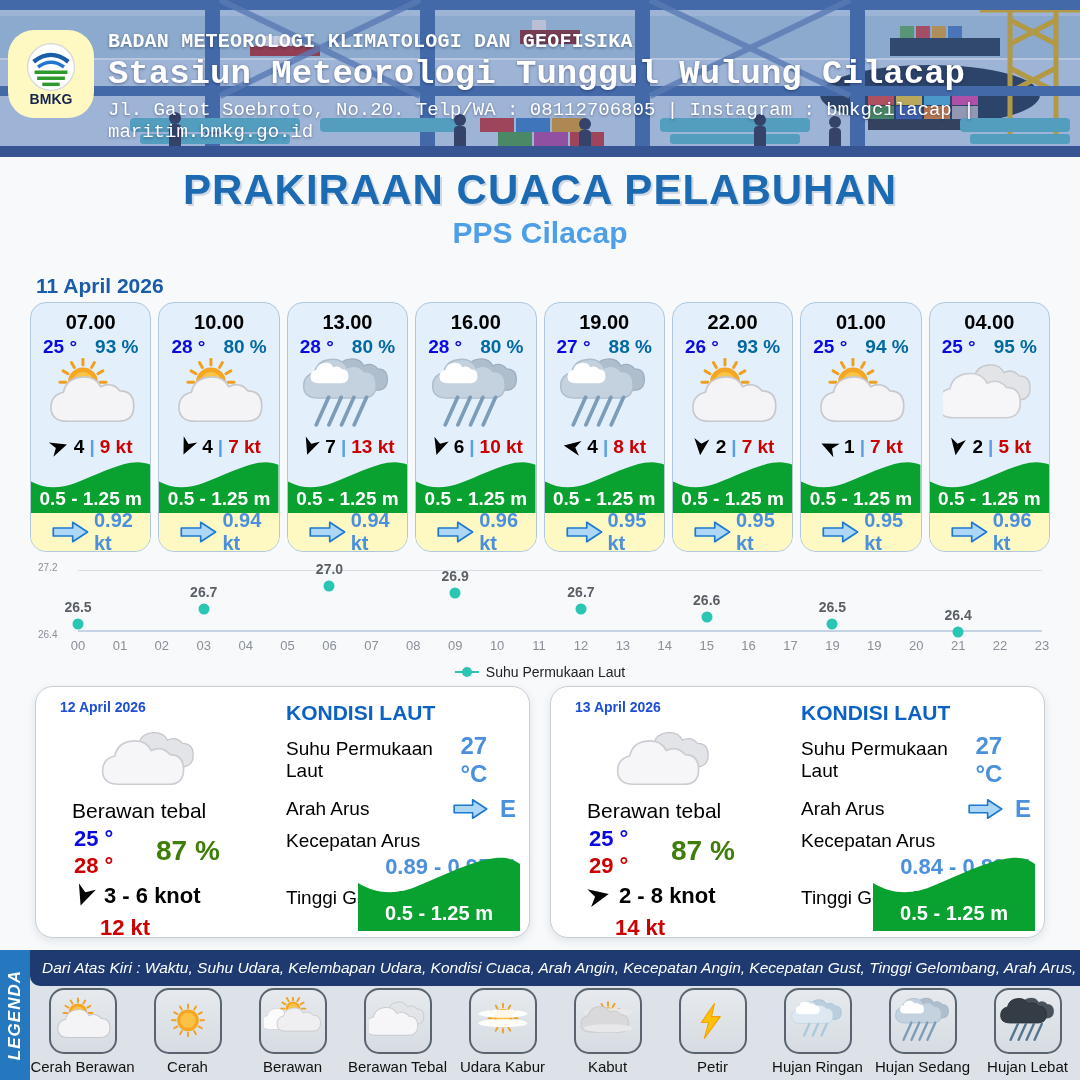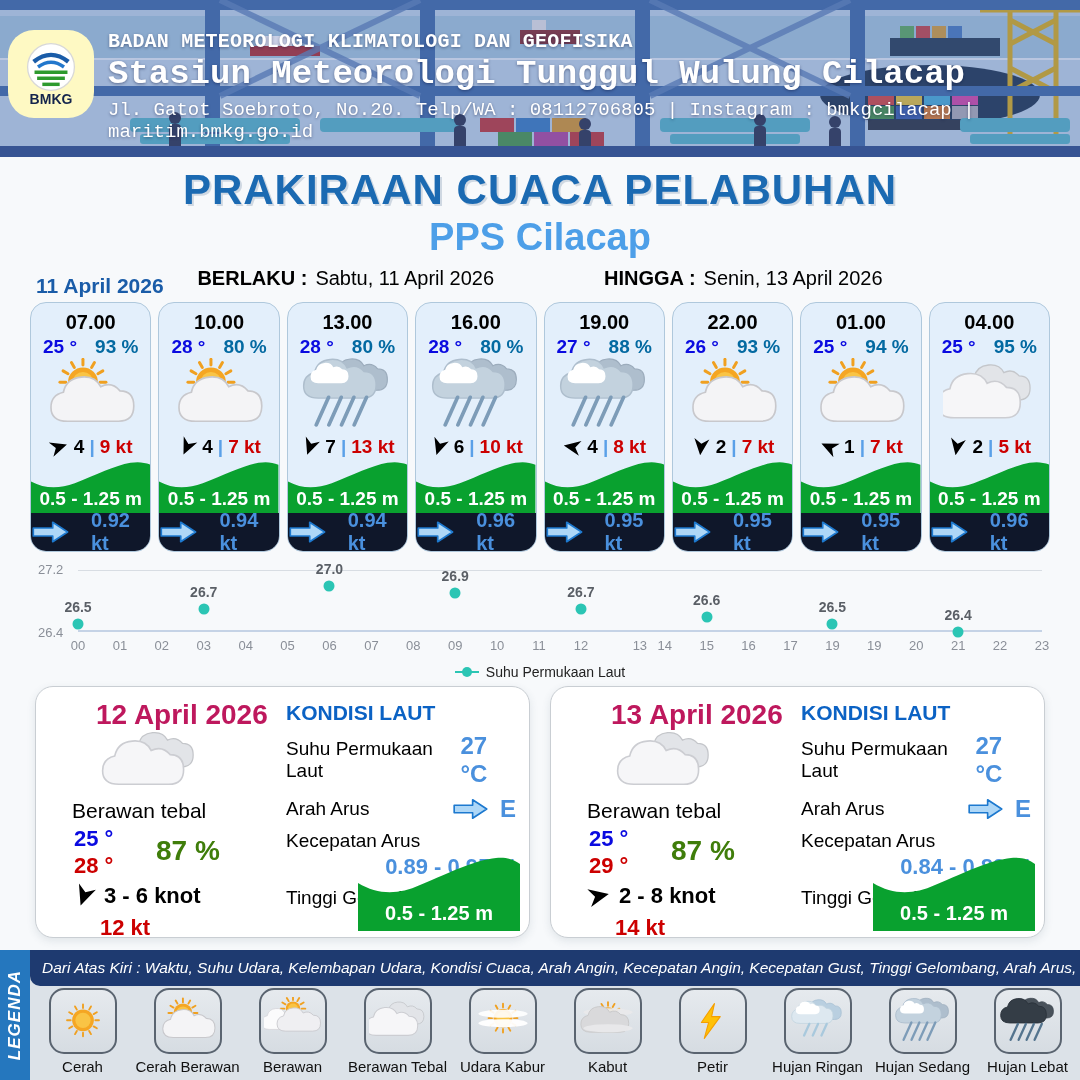--- a/index.html
+++ b/index.html
@@ -15,21 +15,21 @@
   .logo-label{font-size:14px;font-weight:bold;color:#14244c;margin-top:-2px;}
   .header-text{position:absolute;left:108px;top:30px;z-index:3;color:#fff;text-shadow:0 1px 3px rgba(10,20,60,.45);font-family:Liberation Mono, monospace;}
   .h-org{font-size:20px;font-weight:bold;letter-spacing:.2px;}
   .h-station{font-size:34px;font-weight:bold;margin-top:2px;}
   .h-addr{font-size:19px;margin-top:6px;font-weight:400;}
 
   
   .title-block{position:absolute;left:0;top:166px;width:1080px;text-align:center;}
   .t-main{font-size:42px;font-weight:bold;color:#1b6ab2;letter-spacing:1px;
           text-shadow:2px 2px 0 rgba(175,190,205,.55);}
-  .t-sub{font-size:38px;font-weight:bold;color:#4d9fe8;margin-top:2px;}
+  .t-sub{font-size:30px;font-weight:bold;color:#4d9fe8;margin-top:2px;}
   .t-valid{margin-top:8px;font-size:20px;display:flex;justify-content:center;gap:110px;}
   .t-valid b{font-weight:bold;}
   .t-valid span.v{font-weight:400;margin-left:8px;}
 
   .date-label{position:absolute;left:36px;top:274px;font-size:21px;font-weight:bold;color:#1a5ca8;}
 
   
   .cards-row{position:absolute;left:30px;top:302px;width:1020px;height:250px;display:flex;gap:7px;}
   .card{flex:1;background:#e3effb;border:1.5px solid #afc8dc;border-radius:16px;overflow:hidden;
         display:flex;flex-direction:column;position:relative;}
@@ -41,44 +41,44 @@
   .c-icon svg{width:92px;height:74px;}
   .c-wind{display:flex;align-items:center;justify-content:center;gap:5px;font-size:19px;font-weight:bold;height:30px;}
   .c-arrow{width:20px;height:20px;display:inline-block;}
   .c-arrow svg{width:20px;height:20px;display:block;}
   .c-sep{color:#5aa0e8;font-weight:bold;}
   .c-gust{color:#cc0000;}
   .c-wave{position:relative;flex:1;min-height:52px;}
   .c-wave svg{position:absolute;inset:0;width:100%;height:100%;}
   .c-wave-label{position:absolute;left:0;right:0;bottom:3px;text-align:center;color:#fff;
                 font-size:19px;font-weight:bold;}
-  .c-current{height:38px;background:#0f172a;display:flex;align-items:center;justify-content:center;gap:20px;}
+  .c-current{height:38px;background:#fef9c3;display:flex;align-items:center;justify-content:center;gap:3px;padding-left:20px;}
   .c-cur-arrow svg{width:40px;height:26px;display:block;}
   .c-cur-val{color:#4a90dd;font-size:20px;font-weight:bold;}
 
   
   .chart{position:absolute;left:30px;top:556px;width:1020px;height:106px;}
   .plot{position:absolute;left:48px;right:8px;top:14px;bottom:30px;}
   .gridline-top{position:absolute;left:0;right:0;top:0;border-top:1.5px solid #d8dde3;}
   .axis-bottom{position:absolute;left:0;right:0;bottom:0;border-bottom:2px solid #c5d3e6;}
-  .ylab{position:absolute;font-size:13px;color:#8a8f98;}
+  .ylab{position:absolute;font-size:10px;color:#8a8f98;}
   .dot{position:absolute;width:11px;height:11px;border-radius:50%;transform:translate(-50%,50%);}
   .dot-label{position:absolute;transform:translate(-50%,0);font-size:14px;font-weight:bold;color:#5a5f66;}
   .xtick{position:absolute;top:100%;margin-top:6px;transform:translateX(-50%);font-size:13px;color:#8a8f98;}
   .chart-legend{position:absolute;left:0;top:664px;width:1080px;display:flex;align-items:center;justify-content:center;gap:7px;}
   .cl-mark{position:relative;width:24px;height:10px;}
   .cl-mark .line{position:absolute;left:0;right:0;top:4px;height:2px;background:#2bc5b4;}
   .cl-mark .pt{position:absolute;left:7px;top:0;width:10px;height:10px;border-radius:50%;background:#2bc5b4;}
   .cl-text{font-size:14px;color:#222;}
 
   
   .daily-row{position:absolute;left:35px;top:686px;width:1010px;height:252px;display:flex;gap:20px;}
   .daily-panel{width:495px;height:252px;background:#fff;border:1.5px solid #c9ced3;border-radius:18px;
                box-shadow:0 3px 8px rgba(60,80,100,.12);position:relative;}
-  .d-date{position:absolute;left:24px;top:12px;font-size:28px;font-weight:bold;color:#be185d;margin-left:36px;}
+  .d-date{position:absolute;left:24px;top:12px;font-size:14px;font-weight:bold;color:#1d4ed8;}
   .d-icon{position:absolute;left:42px;top:38px;width:150px;height:74px;display:flex;align-items:center;justify-content:center;}
   .d-icon svg{width:110px;height:72px;}
   .d-cond{position:absolute;left:36px;top:112px;font-size:21px;}
   .d-temps{position:absolute;left:38px;top:138px;font-size:22px;font-weight:bold;line-height:27px;}
   .d-tmin{color:#0a0ae0;}
   .d-tmax{color:#cc0000;}
   .d-hum{position:absolute;left:120px;top:148px;font-size:28px;font-weight:bold;color:#3f7d0a;}
   .d-wind{position:absolute;left:36px;top:196px;display:flex;align-items:center;gap:8px;font-size:22px;font-weight:bold;}
   .d-wind .c-arrow,.d-wind .c-arrow svg{width:24px;height:24px;}
   .d-gust{position:absolute;left:64px;top:228px;font-size:22px;font-weight:bold;color:#cc0000;}
@@ -221,24 +221,20 @@
     <div class="header-text">
       <div class="h-org">BADAN METEOROLOGI KLIMATOLOGI DAN GEOFISIKA</div>
       <div class="h-station">Stasiun Meteorologi Tunggul Wulung Cilacap</div>
       <div class="h-addr">Jl. Gatot Soebroto, No.20. Telp/WA : 08112706805 | Instagram : bmkgcilacap | maritim.bmkg.go.id</div>
     </div>
   </div>
 
   <div class="title-block">
     <div class="t-main">PRAKIRAAN CUACA PELABUHAN</div>
     <div class="t-sub">PPS Cilacap</div>
-    <div class="t-valid">
-      <div><b>BERLAKU :</b><span class="v">Sabtu, 11 April 2026</span></div>
-      <div><b>HINGGA :</b><span class="v">Senin, 13 April 2026</span></div>
-    </div>
   </div>
 
   <div class="date-label">11 April 2026</div>
 
   <div class="cards-row">
     <div class="card">
       <div class="c-time">07.00</div>
       <div class="c-th">
         <span class="c-temp">25 °</span>
         <span class="c-hum">93 %</span>
@@ -651,21 +647,21 @@
         <span class="xtick" style="left: 13.0435%;">03</span>
         <span class="xtick" style="left: 17.3913%;">04</span>
         <span class="xtick" style="left: 21.7391%;">05</span>
         <span class="xtick" style="left: 26.087%;">06</span>
         <span class="xtick" style="left: 30.4348%;">07</span>
         <span class="xtick" style="left: 34.7826%;">08</span>
         <span class="xtick" style="left: 39.1304%;">09</span>
         <span class="xtick" style="left: 43.4783%;">10</span>
         <span class="xtick" style="left: 47.8261%;">11</span>
         <span class="xtick" style="left: 52.1739%;">12</span>
-        <span class="xtick" style="left: 56.5217%; margin-left: 17px;">13</span>
+        <span class="xtick" style="left: 56.5217%;">13</span>
         <span class="xtick" style="left: 60.8696%;">14</span>
         <span class="xtick" style="left: 65.2174%;">15</span>
         <span class="xtick" style="left: 69.5652%;">16</span>
         <span class="xtick" style="left: 73.913%;">17</span>
         <span class="xtick" style="left: 78.2609%;">19</span>
         <span class="xtick" style="left: 82.6087%;">19</span>
         <span class="xtick" style="left: 86.9565%;">20</span>
         <span class="xtick" style="left: 91.3043%;">21</span>
         <span class="xtick" style="left: 95.6522%;">22</span>
         <span class="xtick" style="left: 100%;">23</span>
@@ -817,62 +813,62 @@
     <div class="legenda-strip">
       <span class="legenda-text">LEGENDA</span>
     </div>
     <div class="banner">
       <span>Dari Atas Kiri : Waktu, Suhu Udara, Kelembapan Udara, Kondisi Cuaca, Arah Angin, Kecepatan Angin, Kecepatan Gust, Tinggi Gelombang, Arah Arus, Kecepatan Arus</span>
     </div>
     <div class="legend-items">
     <div class="legend-item">
       <div class="legend-box">
             <svg viewBox="0 0 80 64">
-              <line x1="57.0" y1="31.0" x2="62.0" y2="31.0" stroke="#f0a020" stroke-width="2.6" stroke-linecap="round"></line>
-              <line x1="54.7" y1="39.5" x2="59.1" y2="42.0" stroke="#f0a020" stroke-width="2.6" stroke-linecap="round"></line>
-              <line x1="48.5" y1="45.7" x2="51.0" y2="50.1" stroke="#f0a020" stroke-width="2.6" stroke-linecap="round"></line>
-              <line x1="40.0" y1="48.0" x2="40.0" y2="53.0" stroke="#f0a020" stroke-width="2.6" stroke-linecap="round"></line>
-              <line x1="31.5" y1="45.7" x2="29.0" y2="50.1" stroke="#f0a020" stroke-width="2.6" stroke-linecap="round"></line>
-              <line x1="25.3" y1="39.5" x2="20.9" y2="42.0" stroke="#f0a020" stroke-width="2.6" stroke-linecap="round"></line>
-              <line x1="23.0" y1="31.0" x2="18.0" y2="31.0" stroke="#f0a020" stroke-width="2.6" stroke-linecap="round"></line>
-              <line x1="25.3" y1="22.5" x2="20.9" y2="20.0" stroke="#f0a020" stroke-width="2.6" stroke-linecap="round"></line>
-              <line x1="31.5" y1="16.3" x2="29.0" y2="11.9" stroke="#f0a020" stroke-width="2.6" stroke-linecap="round"></line>
-              <line x1="40.0" y1="14.0" x2="40.0" y2="9.0" stroke="#f0a020" stroke-width="2.6" stroke-linecap="round"></line>
-              <line x1="48.5" y1="16.3" x2="51.0" y2="11.9" stroke="#f0a020" stroke-width="2.6" stroke-linecap="round"></line>
-              <line x1="54.7" y1="22.5" x2="59.1" y2="20.0" stroke="#f0a020" stroke-width="2.6" stroke-linecap="round"></line>
-              <circle cx="40" cy="31" r="15" fill="#f5a623"></circle>
-              <circle cx="40" cy="31" r="10.5" fill="#f9c445"></circle>
-            </svg>
-          </div>
-      <div class="legend-label">Cerah</div>
-    </div>
-
-    <div class="legend-item">
-      <div class="legend-box">
-            <svg viewBox="0 0 80 64">
               <line x1="48.0" y1="21.0" x2="53.0" y2="21.0" stroke="#f0a020" stroke-width="2.6" stroke-linecap="round"></line>
               <line x1="46.0" y1="28.5" x2="50.3" y2="31.0" stroke="#f0a020" stroke-width="2.6" stroke-linecap="round"></line>
               <line x1="40.5" y1="34.0" x2="43.0" y2="38.3" stroke="#f0a020" stroke-width="2.6" stroke-linecap="round"></line>
               <line x1="33.0" y1="36.0" x2="33.0" y2="41.0" stroke="#f0a020" stroke-width="2.6" stroke-linecap="round"></line>
               <line x1="25.5" y1="34.0" x2="23.0" y2="38.3" stroke="#f0a020" stroke-width="2.6" stroke-linecap="round"></line>
               <line x1="20.0" y1="28.5" x2="15.7" y2="31.0" stroke="#f0a020" stroke-width="2.6" stroke-linecap="round"></line>
               <line x1="18.0" y1="21.0" x2="13.0" y2="21.0" stroke="#f0a020" stroke-width="2.6" stroke-linecap="round"></line>
               <line x1="20.0" y1="13.5" x2="15.7" y2="11.0" stroke="#f0a020" stroke-width="2.6" stroke-linecap="round"></line>
               <line x1="25.5" y1="8.0" x2="23.0" y2="3.7" stroke="#f0a020" stroke-width="2.6" stroke-linecap="round"></line>
               <line x1="33.0" y1="6.0" x2="33.0" y2="1.0" stroke="#f0a020" stroke-width="2.6" stroke-linecap="round"></line>
               <line x1="40.5" y1="8.0" x2="43.0" y2="3.7" stroke="#f0a020" stroke-width="2.6" stroke-linecap="round"></line>
               <line x1="46.0" y1="13.5" x2="50.3" y2="11.0" stroke="#f0a020" stroke-width="2.6" stroke-linecap="round"></line>
               <circle cx="33" cy="21" r="13" fill="#f5a623"></circle>
               <circle cx="33" cy="21" r="9.1" fill="#f9c445"></circle>
               <g transform="translate(46,38) scale(1.2)">
                 <path d="M-22 14 Q-34 14 -34 4 Q-34 -5 -25 -7 Q-23 -17 -12 -18 Q-2 -19 2 -11 Q10 -15 16 -8 Q26 -8 26 3 Q26 14 15 14 Z" fill="#f4f4f6" stroke="#c8c8cc" stroke-width="1.2"></path>
               </g>
             </svg>
           </div>
       <div class="legend-label">Cerah Berawan</div>
+    </div>
+
+    <div class="legend-item">
+      <div class="legend-box">
+            <svg viewBox="0 0 80 64">
+              <line x1="57.0" y1="31.0" x2="62.0" y2="31.0" stroke="#f0a020" stroke-width="2.6" stroke-linecap="round"></line>
+              <line x1="54.7" y1="39.5" x2="59.1" y2="42.0" stroke="#f0a020" stroke-width="2.6" stroke-linecap="round"></line>
+              <line x1="48.5" y1="45.7" x2="51.0" y2="50.1" stroke="#f0a020" stroke-width="2.6" stroke-linecap="round"></line>
+              <line x1="40.0" y1="48.0" x2="40.0" y2="53.0" stroke="#f0a020" stroke-width="2.6" stroke-linecap="round"></line>
+              <line x1="31.5" y1="45.7" x2="29.0" y2="50.1" stroke="#f0a020" stroke-width="2.6" stroke-linecap="round"></line>
+              <line x1="25.3" y1="39.5" x2="20.9" y2="42.0" stroke="#f0a020" stroke-width="2.6" stroke-linecap="round"></line>
+              <line x1="23.0" y1="31.0" x2="18.0" y2="31.0" stroke="#f0a020" stroke-width="2.6" stroke-linecap="round"></line>
+              <line x1="25.3" y1="22.5" x2="20.9" y2="20.0" stroke="#f0a020" stroke-width="2.6" stroke-linecap="round"></line>
+              <line x1="31.5" y1="16.3" x2="29.0" y2="11.9" stroke="#f0a020" stroke-width="2.6" stroke-linecap="round"></line>
+              <line x1="40.0" y1="14.0" x2="40.0" y2="9.0" stroke="#f0a020" stroke-width="2.6" stroke-linecap="round"></line>
+              <line x1="48.5" y1="16.3" x2="51.0" y2="11.9" stroke="#f0a020" stroke-width="2.6" stroke-linecap="round"></line>
+              <line x1="54.7" y1="22.5" x2="59.1" y2="20.0" stroke="#f0a020" stroke-width="2.6" stroke-linecap="round"></line>
+              <circle cx="40" cy="31" r="15" fill="#f5a623"></circle>
+              <circle cx="40" cy="31" r="10.5" fill="#f9c445"></circle>
+            </svg>
+          </div>
+      <div class="legend-label">Cerah</div>
     </div>
 
     <div class="legend-item">
       <div class="legend-box">
             <svg viewBox="0 0 80 64">
               <line x1="52.0" y1="15.0" x2="57.0" y2="15.0" stroke="#f0a020" stroke-width="2.6" stroke-linecap="round"></line>
               <line x1="50.4" y1="21.0" x2="54.7" y2="23.5" stroke="#f0a020" stroke-width="2.6" stroke-linecap="round"></line>
               <line x1="46.0" y1="25.4" x2="48.5" y2="29.7" stroke="#f0a020" stroke-width="2.6" stroke-linecap="round"></line>
               <line x1="40.0" y1="27.0" x2="40.0" y2="32.0" stroke="#f0a020" stroke-width="2.6" stroke-linecap="round"></line>
               <line x1="34.0" y1="25.4" x2="31.5" y2="29.7" stroke="#f0a020" stroke-width="2.6" stroke-linecap="round"></line>

